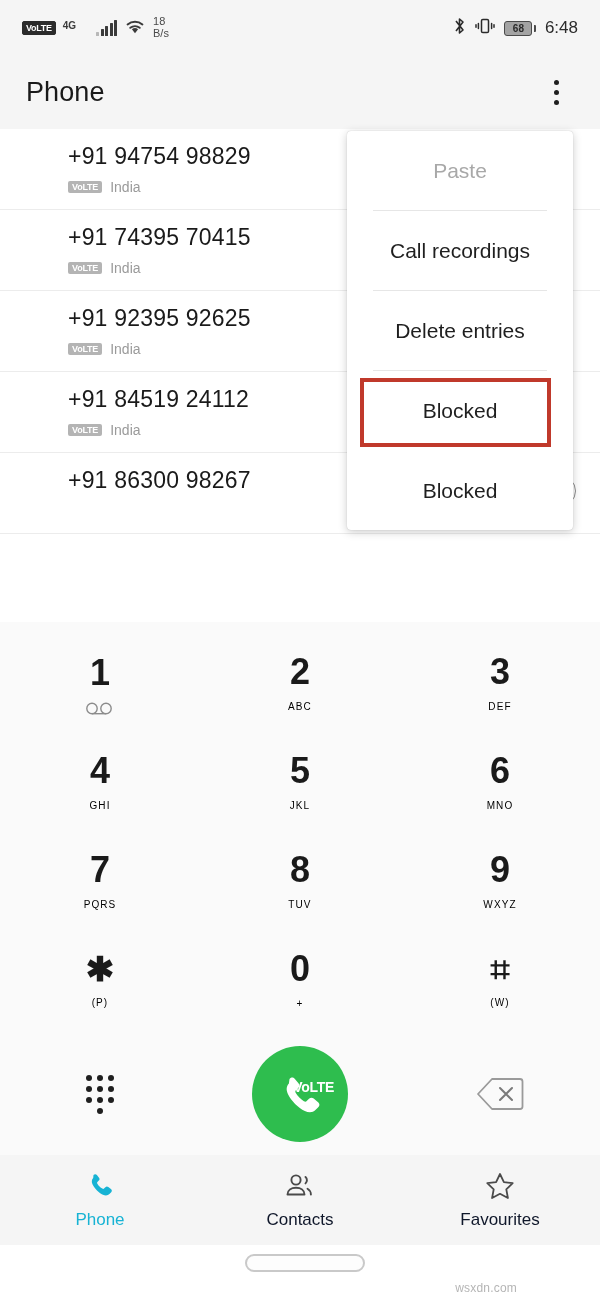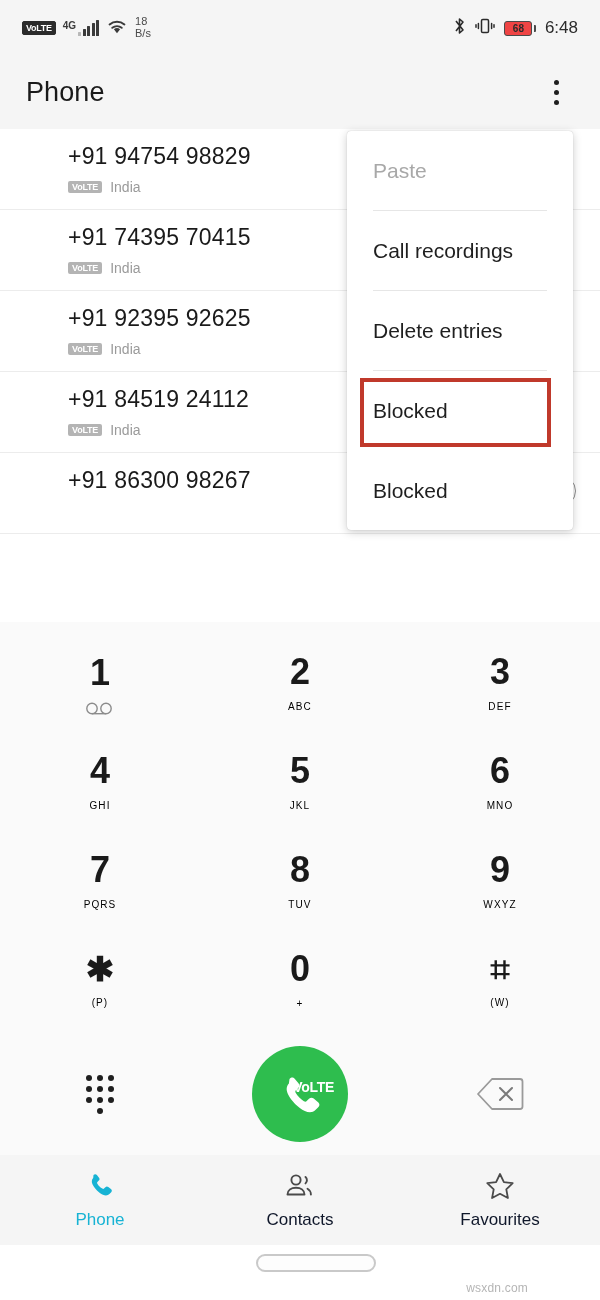--- a/index.html
+++ b/index.html
@@ -25,41 +25,41 @@
   }
   .sb-left { display: flex; align-items: center; gap: 7px; }
   .sb-right { margin-left: auto; display: flex; align-items: center; gap: 9px; }
   .volte-chip {
     background: #2b2b2b; color: #ffffff;
     font-size: 9px; font-weight: bold;
     letter-spacing: -0.3px;
     padding: 2px 3px 1px 3px; border-radius: 2px;
     line-height: 1; border: 1px solid #2b2b2b;
   }
-  .net-4g { display: flex; align-items: flex-end; gap: 1px; }
+  .net-4g { display: flex; align-items: flex-end; gap: 19px; }
   .net-4g .lbl { font-size: 10px; color: #3a3a3a; font-weight: 600; margin-right: 1px; margin-bottom: 5px;}
   .bars { display: flex; align-items: flex-end; gap: 1.5px; height: 16px; }
   .bars i { display: block; width: 3px; background: #3a3a3a; border-radius: 0.5px; }
   .bars i:nth-child(1){ height: 4px; background:#b8b8b8;}
   .bars i:nth-child(2){ height: 7px; }
   .bars i:nth-child(3){ height: 10px; }
   .bars i:nth-child(4){ height: 13px; }
   .bars i:nth-child(5){ height: 16px; }
   .rate { font-size: 11px; color: #4a4a4a; line-height: 1.05; text-align: left; }
   .rate .num { display: block; }
   .rate .unit { display: block; }
   .sb-time { font-size: 17px; color: #2b2b2b; }
   .batt {
     display: flex; align-items: center;
   }
   .batt .shell {
     border: 1.5px solid #4a4a4a; border-radius: 3px;
     width: 28px; height: 15px; display: flex;
     align-items: center; justify-content: center;
-    background: #ef4444;
+    background: #a3a3a3;
   }
   .batt .pct { font-size: 10px; color: #2b2b2b; font-weight: 600;}
   .batt .cap { width: 2px; height: 7px; background: #4a4a4a; margin-left: 1.5px; border-radius: 0 1px 1px 0; }
 
   
   .appbar {
     position: absolute; top: 56px; left: 0;
     width: 600px; height: 73px;
     background: #f5f5f5;
     display: flex; align-items: center;
@@ -109,21 +109,21 @@
   .menu {
     position: absolute; left: 347px; top: 131px;
     width: 226px; height: 399px;
     background: #ffffff; border-radius: 4px;
     box-shadow: 0 2px 10px rgba(0,0,0,0.20), 0 0 1px rgba(0,0,0,0.25);
     z-index: 20; padding: 0 0;
   }
   .menu-item {
     height: 80px; display: flex; align-items: center;
     padding: 0 26px; font-size: 21px; color: #1f1f1f;
-    position: relative; cursor: pointer;
+    position: relative; cursor: pointer; justify-content: center;
   }
   .menu-item.disabled { color: #a8a8a8; }
   .menu-item .sep {
     position: absolute; left: 26px; right: 26px; bottom: 0;
     height: 1px; background: #e6e6e6;
   }
   .menu-item.highlight { }
   .hl-box {
     position: absolute; left: 360px; top: 378px;
     width: 191px; height: 69px;
@@ -181,21 +181,21 @@
     align-items: center;
   }
   .nav-item {
     display: flex; flex-direction: column; align-items: center;
     gap: 9px; cursor: pointer;
   }
   .nav-label { font-size: 17px; color: #0f172a; }
   .nav-item.active .nav-label { color: #17b3d4; }
 
   .gesturebar-wrap {
-    position: absolute; top: 1245px; left: 16px; width: 520px; height: 55px;
+    position: absolute; top: 1245px; left: 5px; width: 520px; height: 55px;
     background: #ffffff;
   }
   .gesturebar {
     position: absolute; left: 240px; top: 9px;
     width: 120px; height: 18px;
     border: 2px solid #c9c9c9; border-radius: 10px;
     background: #fdfdfd;
   }
   .watermark {
     position: absolute; right: 8px; bottom: 5px;

